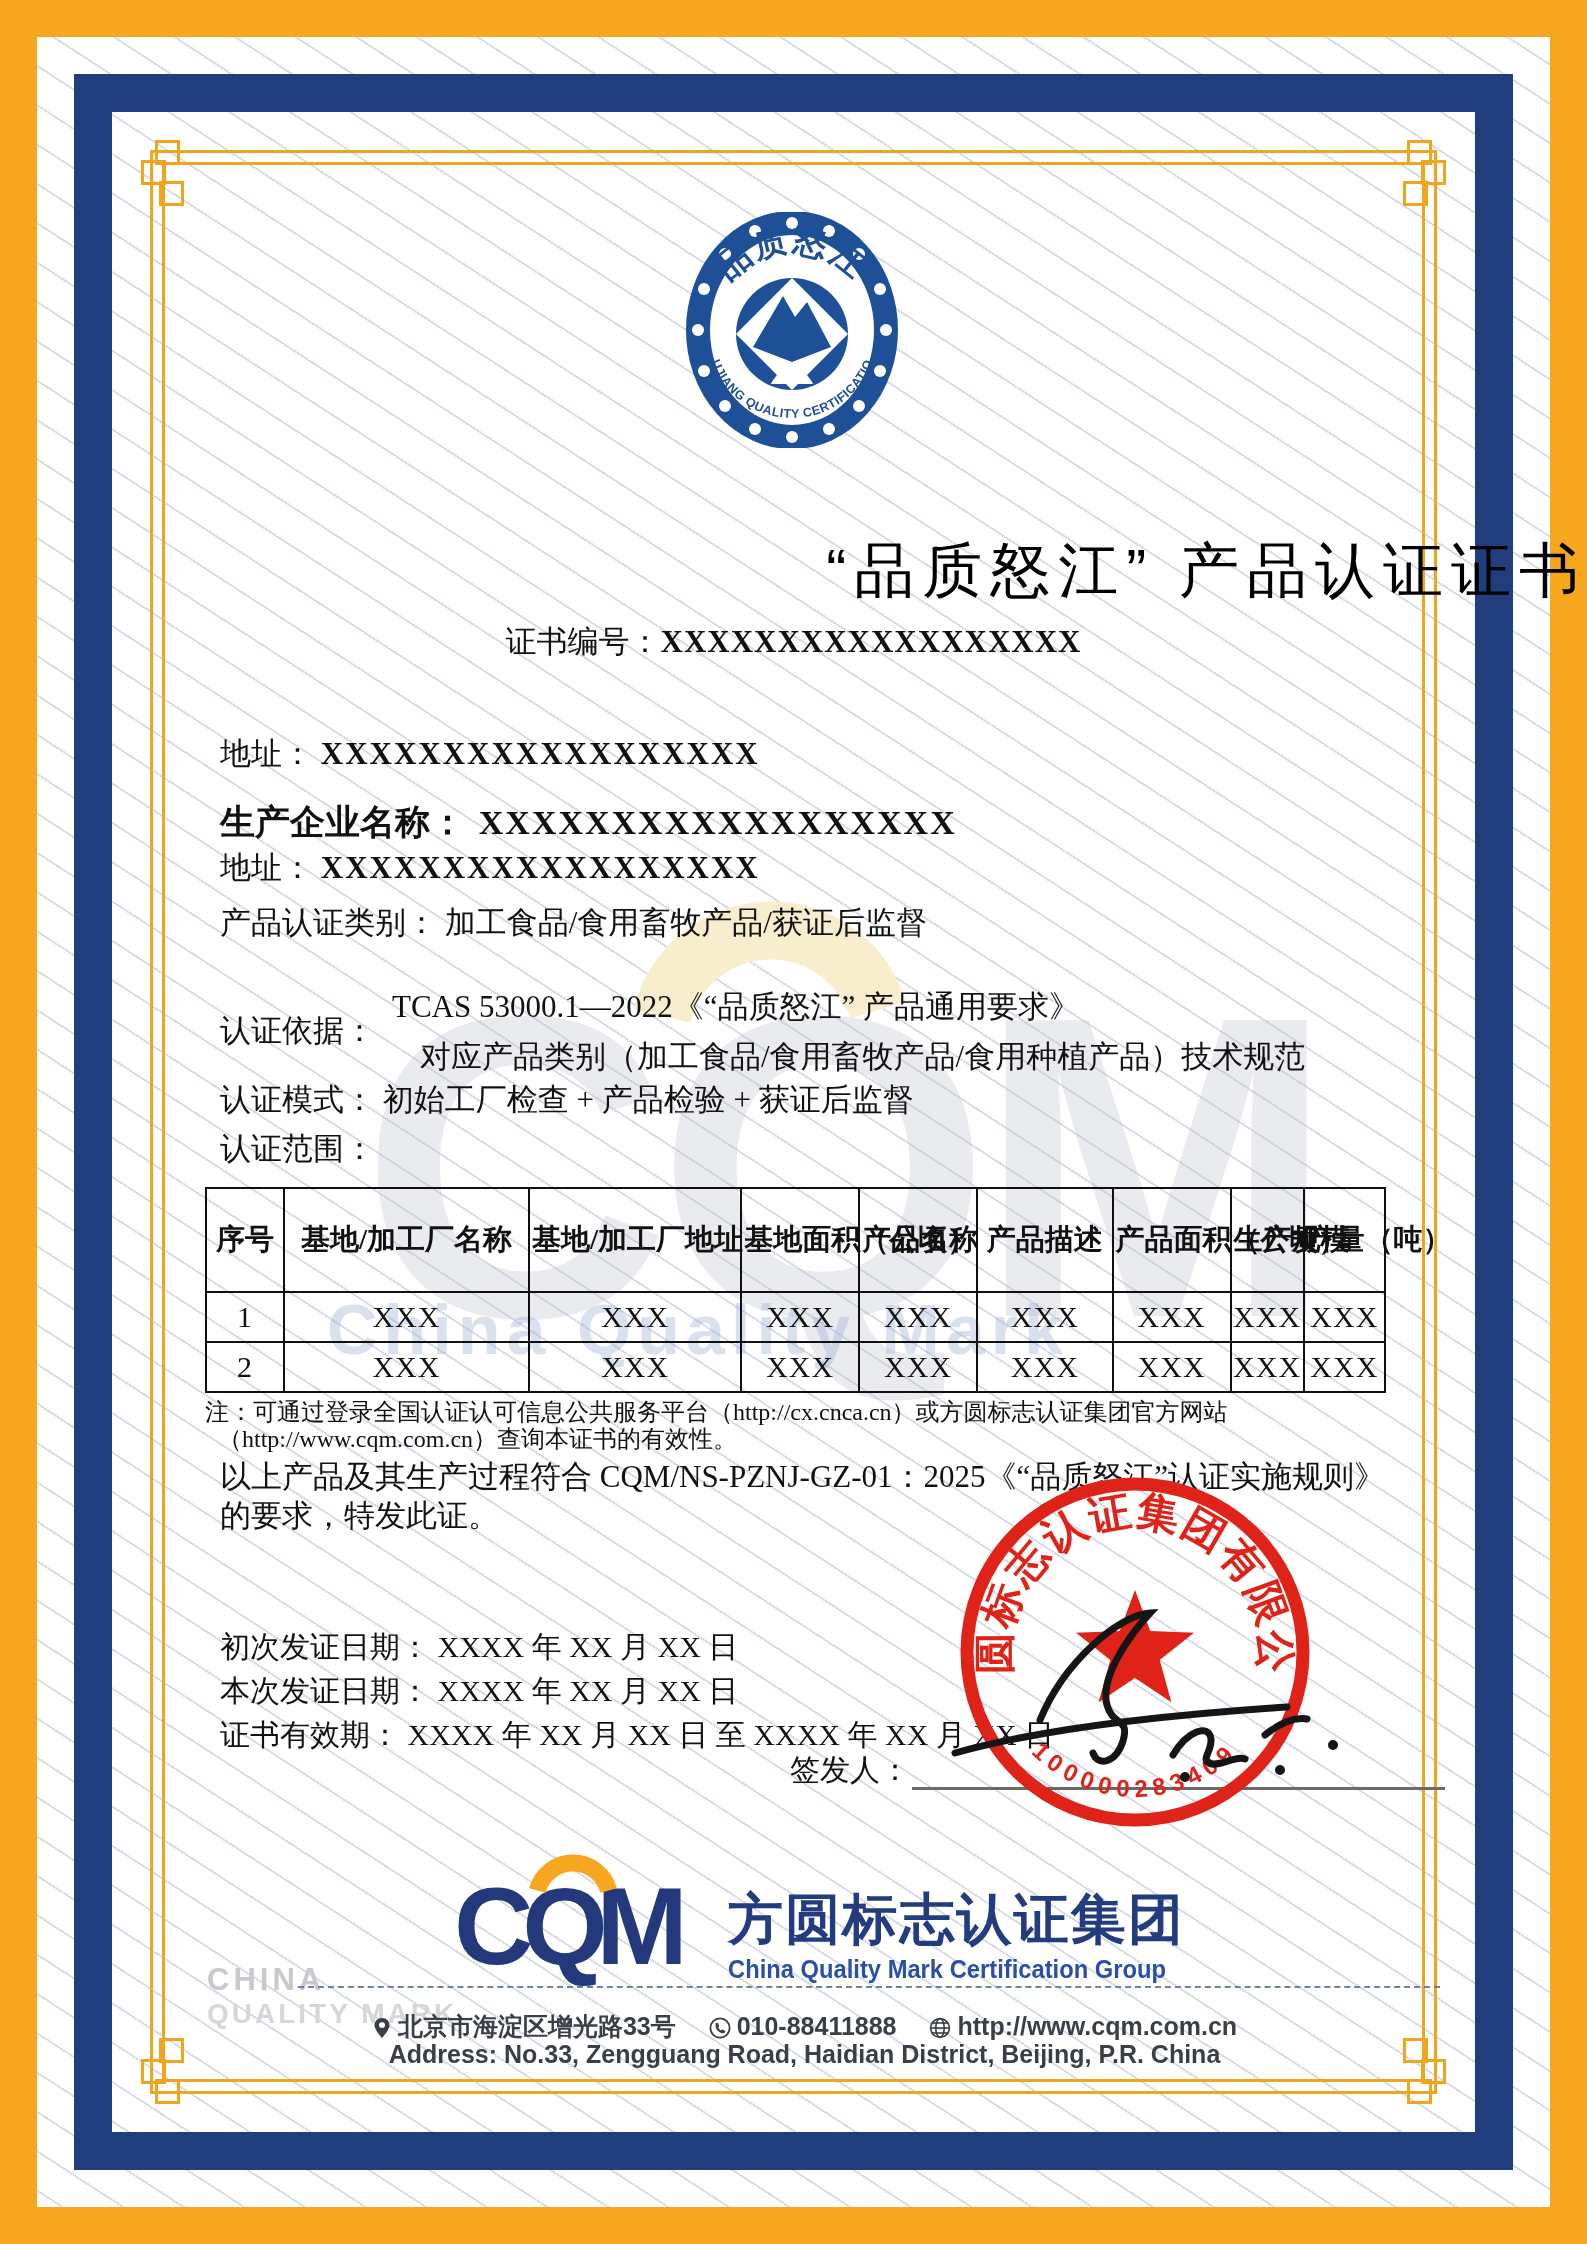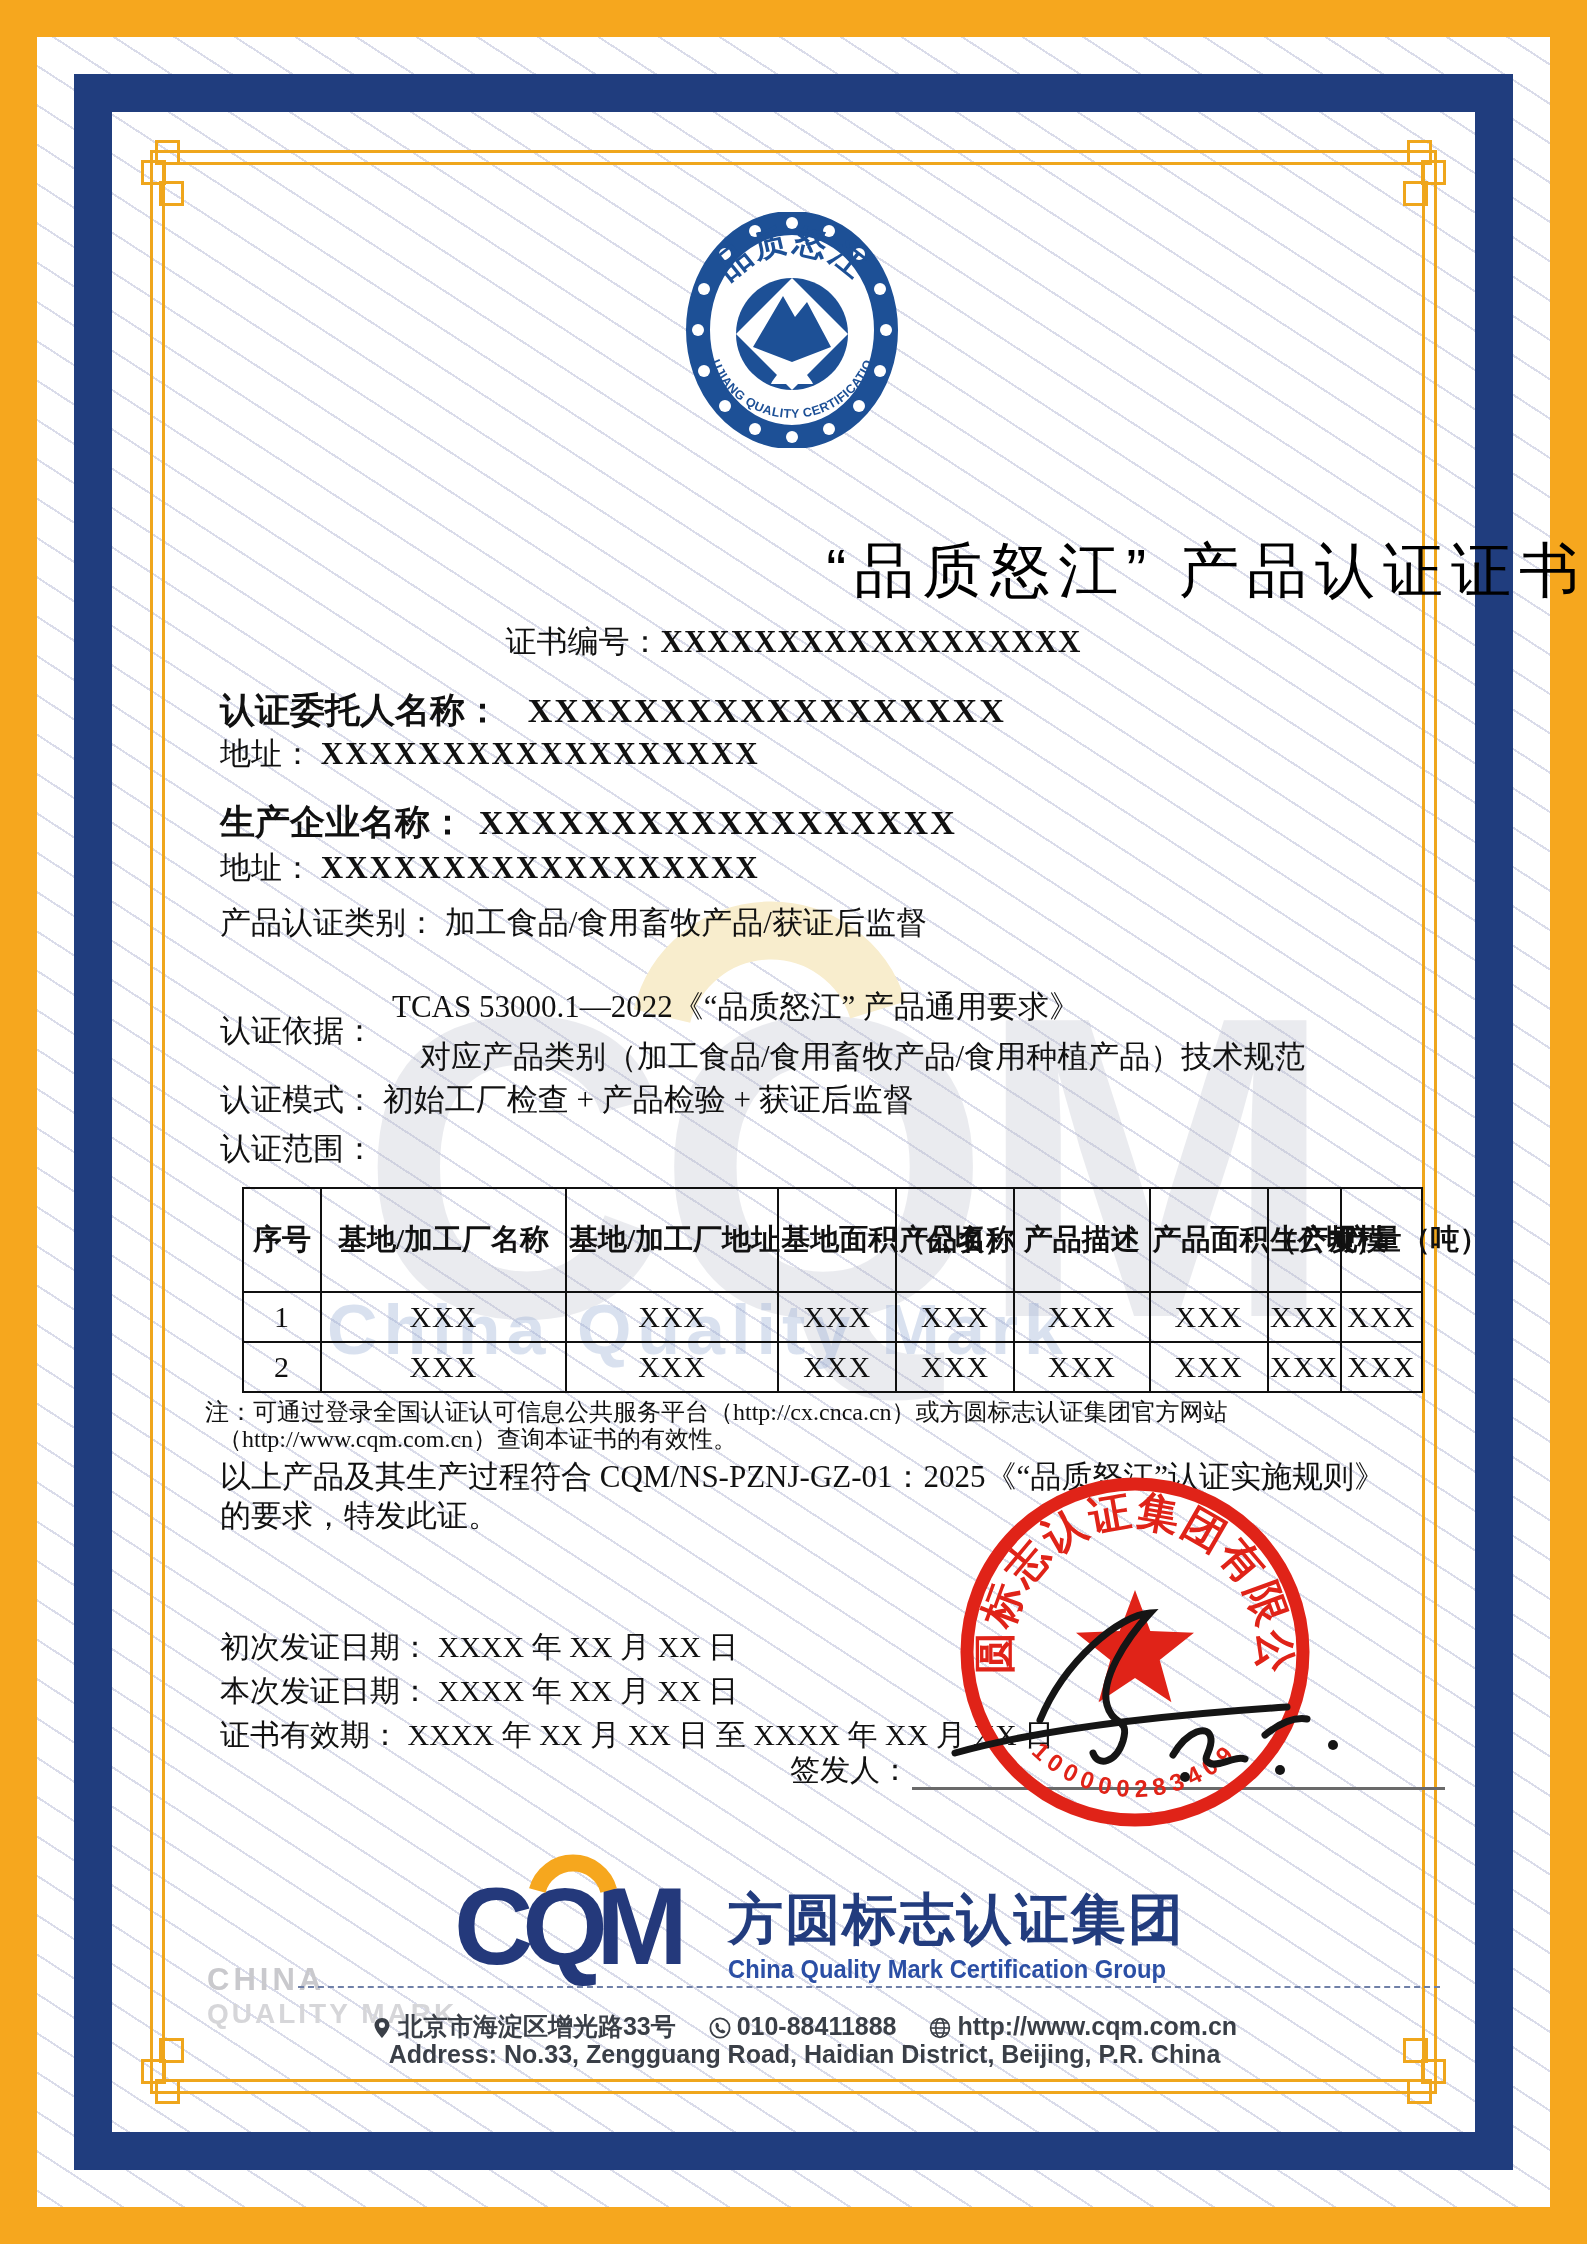--- a/index.html
+++ b/index.html
@@ -60,21 +60,21 @@
   .fline { left: 220px; font-size: 31px; }
   .seal-svg { left: 935px; top: 1455px; z-index: 4; }
   .sign-underline { left: 912px; top: 1787px; width: 533px; height: 3px; background: #6a6a6a; z-index: 3; }
   .cqm-logo { left: 440px; top: 1852px; z-index: 3; }
   .dash-sep { left: 298px; top: 1986px; width: 1142px; border-top: 2px dashed #6f80a8; z-index: 3; }
   .foot { left: 152px; right: 130px; text-align: center; color: #3a3f47; z-index: 3;
     font-family: Liberation Sans, sans-serif; }
   .foot-cn { top: 2010px; font-size: 25px; font-weight: 600; }
   .foot-en { top: 2040px; font-size: 25px; font-weight: 600; }
   .foot .ico { display: inline-block; vertical-align: -4px; margin: 0 6px 0 26px; }
-  .tbl-wrap { left: 205px; top: 1187px; width: 1181px; z-index: 3; margin-left: 37px; }
+  .tbl-wrap { left: 205px; top: 1187px; width: 1181px; z-index: 3; }
   table.scope { width: 100%; border-collapse: collapse; table-layout: fixed; }
   table.scope th, table.scope td {
     border: 2.5px solid #101010; text-align: center; vertical-align: middle;
     font-family: "Liberation Serif","DejaVu Serif",serif; background: transparent;
   }
   table.scope th { height: 104px; font-size: 29px; font-weight: 700; line-height: 1.35; padding: 2px; }
   table.scope td { height: 50px; font-size: 30px; letter-spacing: 1px; }
   .note { font-size: 24px; text-align: right; }
   .stmt { font-size: 31px; margin-top: 8px; }
   .dates { font-size: 30px; }
@@ -153,24 +153,20 @@
     <text font-family="Liberation Sans, DejaVu Sans, sans-serif" font-size="12.5" font-weight="700" fill="#1d5096" letter-spacing="0.5">
       <textPath href="#arcBot" startOffset="50%" text-anchor="middle">NUJIANG QUALITY CERTIFICATION</textPath>
     </text>
   </svg>
 
   <div class="abs title">“品质怒江” 产品认证证书</div>
   <div class="abs certno">
     <span>证书编号：</span><span class="v">XXXXXXXXXXXXXXXXXX</span>
   </div>
 
-  <div class="abs fline" style="top:687px">
-    <span class="lbl-hei">认证委托人名称：</span>
-    <span class="val-b" style="font-size:34px;margin-left:20px">XXXXXXXXXXXXXXXXXX</span>
-  </div>
   <div class="abs fline" style="top:733px">
     <span>地址：</span>
     <span class="val-b">XXXXXXXXXXXXXXXXXX</span>
   </div>
   <div class="abs fline" style="top:799px">
     <span class="lbl-hei">生产企业名称：</span>
     <span class="val-b" style="font-size:34px;margin-left:6px">XXXXXXXXXXXXXXXXXX</span>
   </div>
   <div class="abs fline" style="top:847px">
     <span>地址：</span>

